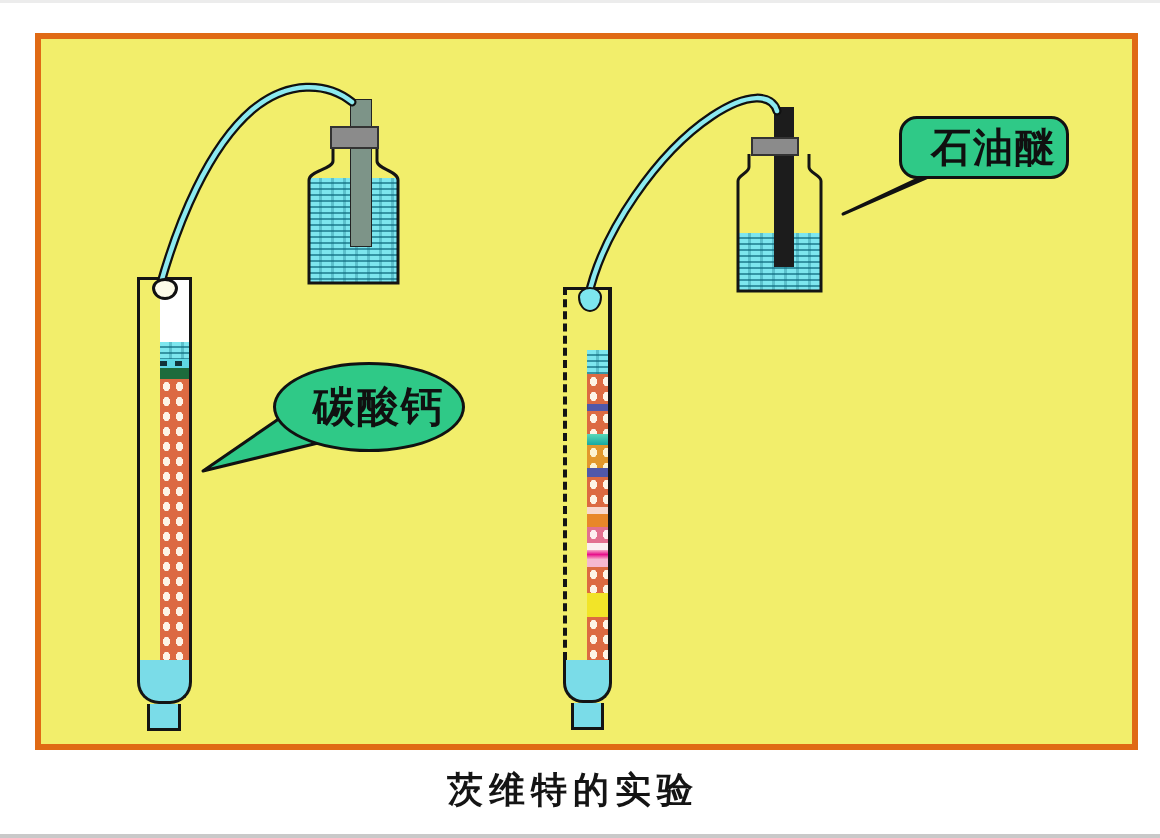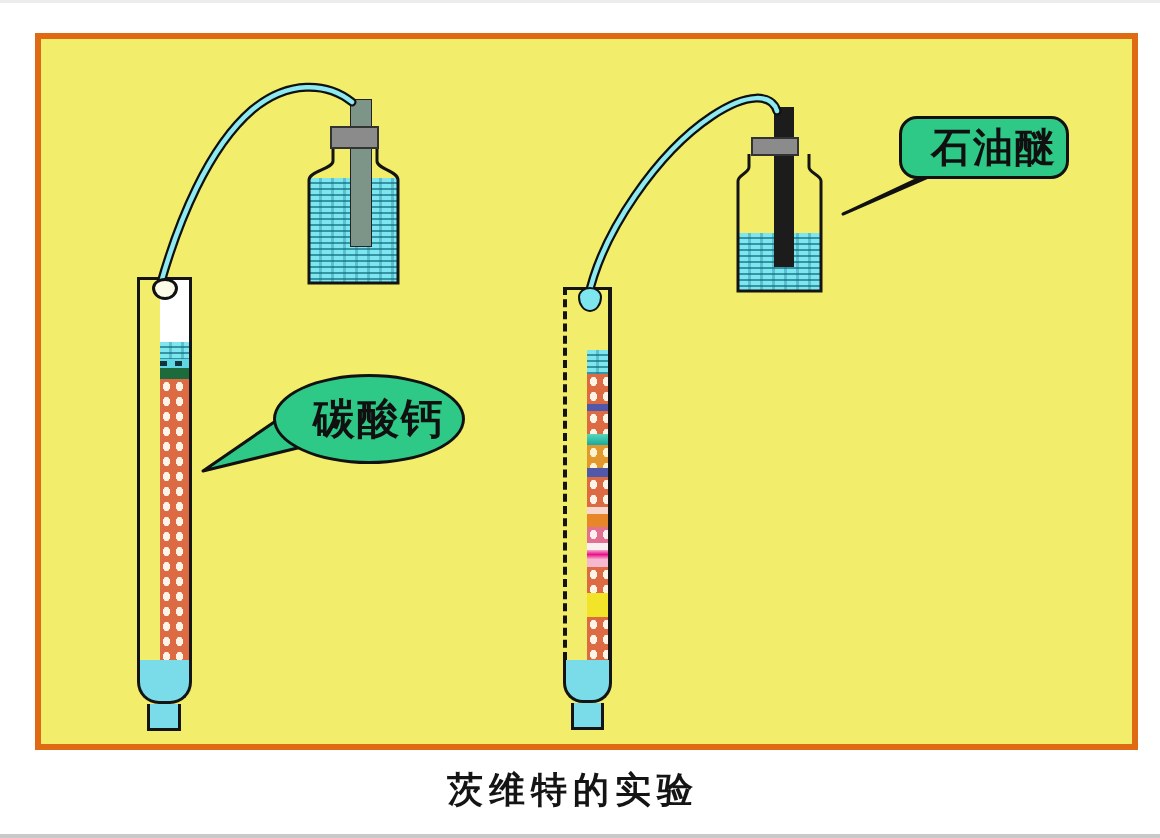--- a/index.html
+++ b/index.html
@@ -48,21 +48,21 @@
   #dip-tube-right{left:774px;top:107px;width:4px;height:160px;background:#1c1c1c;z-index:3;}
   .stopper{border:2px solid #333;z-index:5;}
   #stopper-left{left:330px;top:126px;width:49px;height:23px;}
   #stopper-right{left:751px;top:137px;width:48px;height:19px;}
 
   
   #overlay{position:absolute;left:0;top:0;width:1160px;height:838px;z-index:4;pointer-events:none;}
 
   
   .bubble{border:3px solid #111;z-index:5;display:flex;align-items:center;justify-content:center;color:#101010;font-weight:bold;}
-  #bubble-left{left:273px;top:374px;width:192px;height:90px;border-radius:50%;font-size:42px;letter-spacing:2px;}
+  #bubble-left{left:273px;top:362px;width:192px;height:90px;border-radius:50%;font-size:42px;letter-spacing:2px;}
   #bubble-right{left:899px;top:116px;width:170px;height:63px;border-radius:18px;font-size:40px;letter-spacing:2px;}
 
   
   #title{left:563px;top:766px;transform:translateX(-50%);font-size:36px;font-weight:bold;color:#141414;letter-spacing:6px;white-space:nowrap;z-index:2;}
 </style>
 </head>
 <body>
 
 <div id="stage">
   <div class="abs top-strip"></div>

